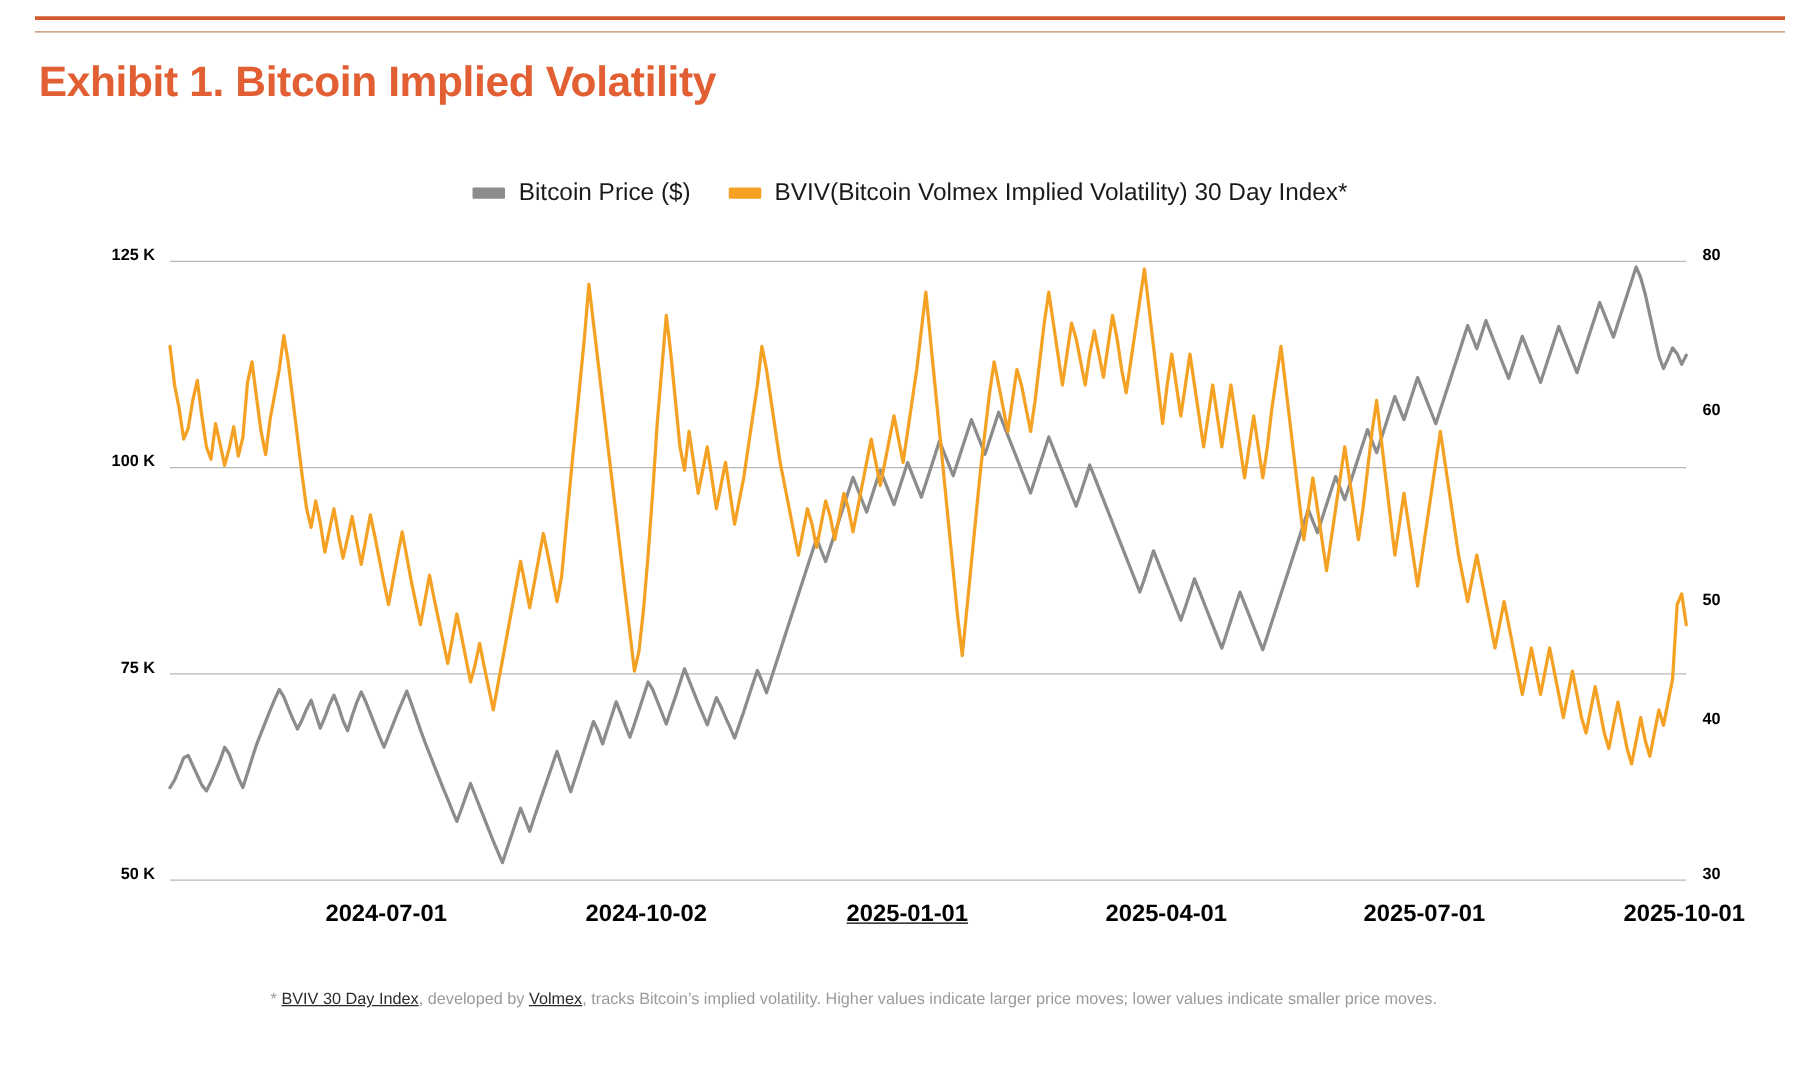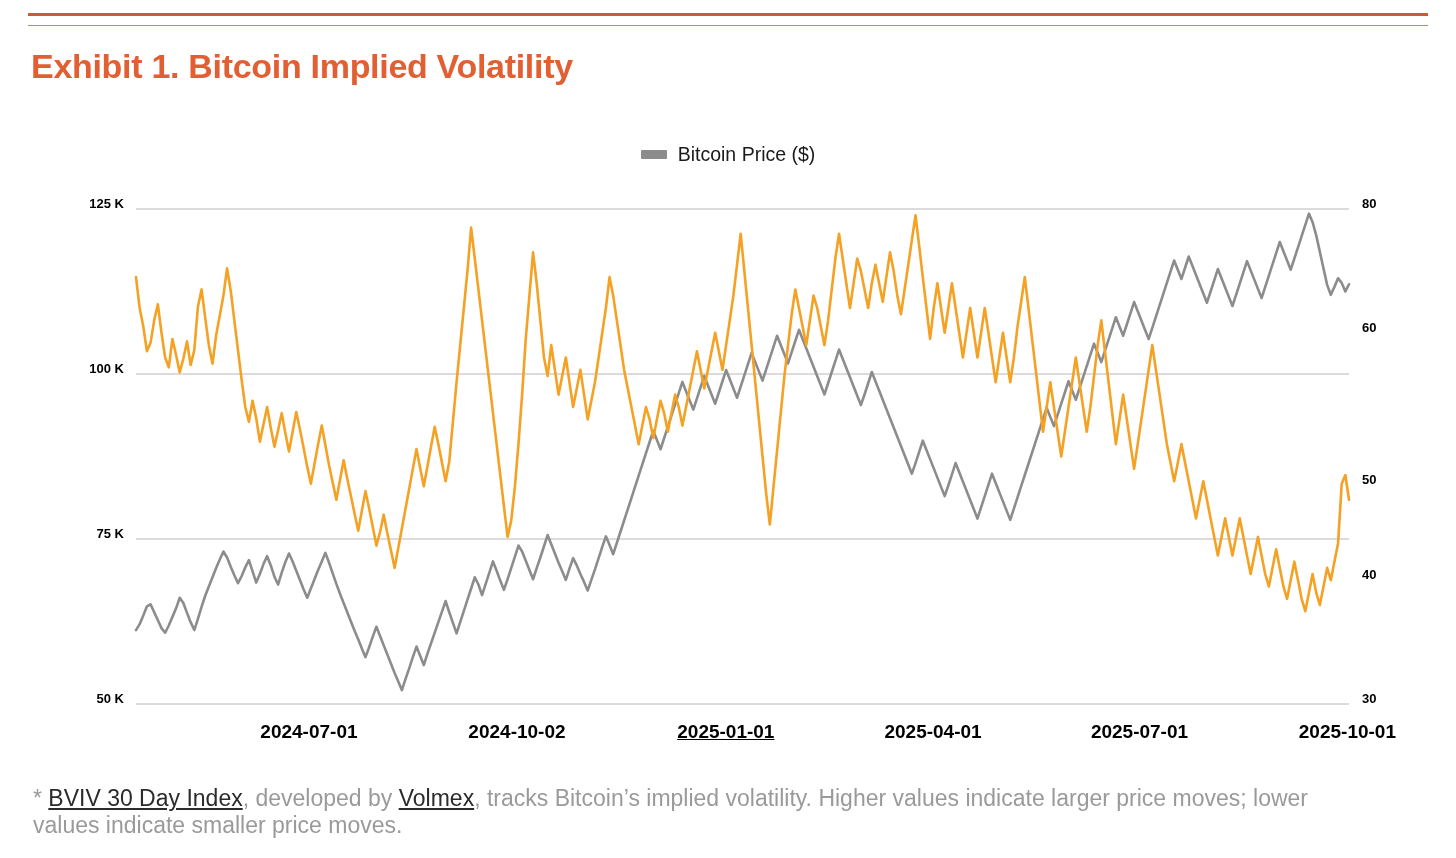--- a/index.html
+++ b/index.html
@@ -43,36 +43,40 @@
   }
   .ytick-left { text-align:right; }
   .ytick-right { text-align:left; }
   .xtick {
     position:absolute; font-size:19px; font-weight:bold; color:#000000;
     white-space:nowrap; transform:translateX(-50%);margin-left:32px;
   }
 
   #footnote {
     position:absolute; left:33px; top:785px; width:1300px;
-    font-size:23px; line-height:27px; color:#9a9a9a;
+    font-size:13px; line-height:27px; color:#9a9a9a;text-align:center;
   }
   #footnote .lnk { color:#2b2b2b; text-decoration:underline; }
 </style>
 </head>
 <body>
 
 <div id="rule-thick"></div>
 <div id="rule-thin"></div>
 
 <div id="page-title">Exhibit 1. Bitcoin Implied Volatility</div>
 
 <div id="legend">
   <div class="legend-item">
     <span class="legend-swatch" style="background:#8C8C8C"></span>
     <span class="legend-label">Bitcoin Price ($)</span>
+  </div>
+  <div class="legend-item">
+    <span class="legend-swatch" style="background:#F4A124"></span>
+    <span class="legend-label">BVIV(Bitcoin Volmex Implied Volatility) 30 Day Index*</span>
   </div>
 </div>
 
 <div id="chart-area">
   <svg id="plot-svg" width="1456" height="858">
     <g id="gridlines">
         <line x1="136" x2="1349" y1="209" y2="209" stroke="#B8B8B8" stroke-width="1"></line>
         <line x1="136" x2="1349" y1="374" y2="374" stroke="#B8B8B8" stroke-width="1"></line>
         <line x1="136" x2="1349" y1="539" y2="539" stroke="#B8B8B8" stroke-width="1"></line>
         <line x1="136" x2="1349" y1="704" y2="704" stroke="#B8B8B8" stroke-width="1"></line>

